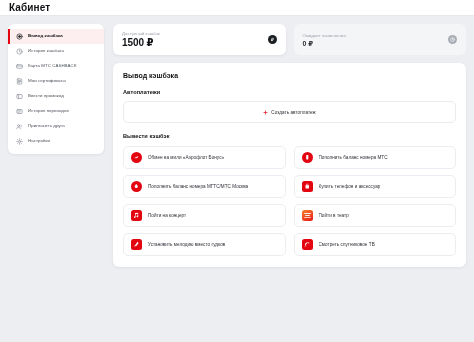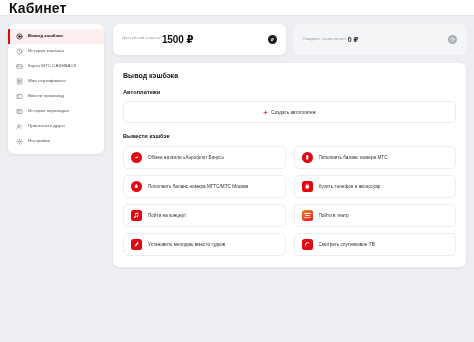--- a/index.html
+++ b/index.html
@@ -20,21 +20,21 @@
   
   .topbar {
     height: 16px;
     background: #ffffff;
     display: flex;
     align-items: center;
     padding: 0 9px;
     border-bottom: 1px solid #e6e8ec;
   }
   .topbar-title {
-    font-size: 14px;
+    font-size: 10px;
     font-weight: bold;
     letter-spacing: .1px;
     color: #101114;
   }
 
   
   .page {
     display: flex;
     align-items: flex-start;
     gap: 9px;
@@ -107,21 +107,21 @@
     background: #ffffff;
     border-radius: 6px;
     padding: 7px 9px;
     height: 31px;
     display: flex;
     align-items: center;
     justify-content: space-between;
     box-shadow: 0 1px 3px rgba(20,24,31,.07);
   }
   .balance-card.muted { background: #f4f5f7; box-shadow: none; }
-  .balance-text { display: flex; flex-direction: row; gap: 2px; }
+  .balance-text { display: flex; flex-direction: column; gap: 2px; }
   .balance-caption {
     font-size: 4.3px;
     color: #9ba0a8;
     letter-spacing: .05px;
     white-space: nowrap;
   }
   .balance-value {
     font-size: 10px;
     font-weight: bold;
     color: #101114;

